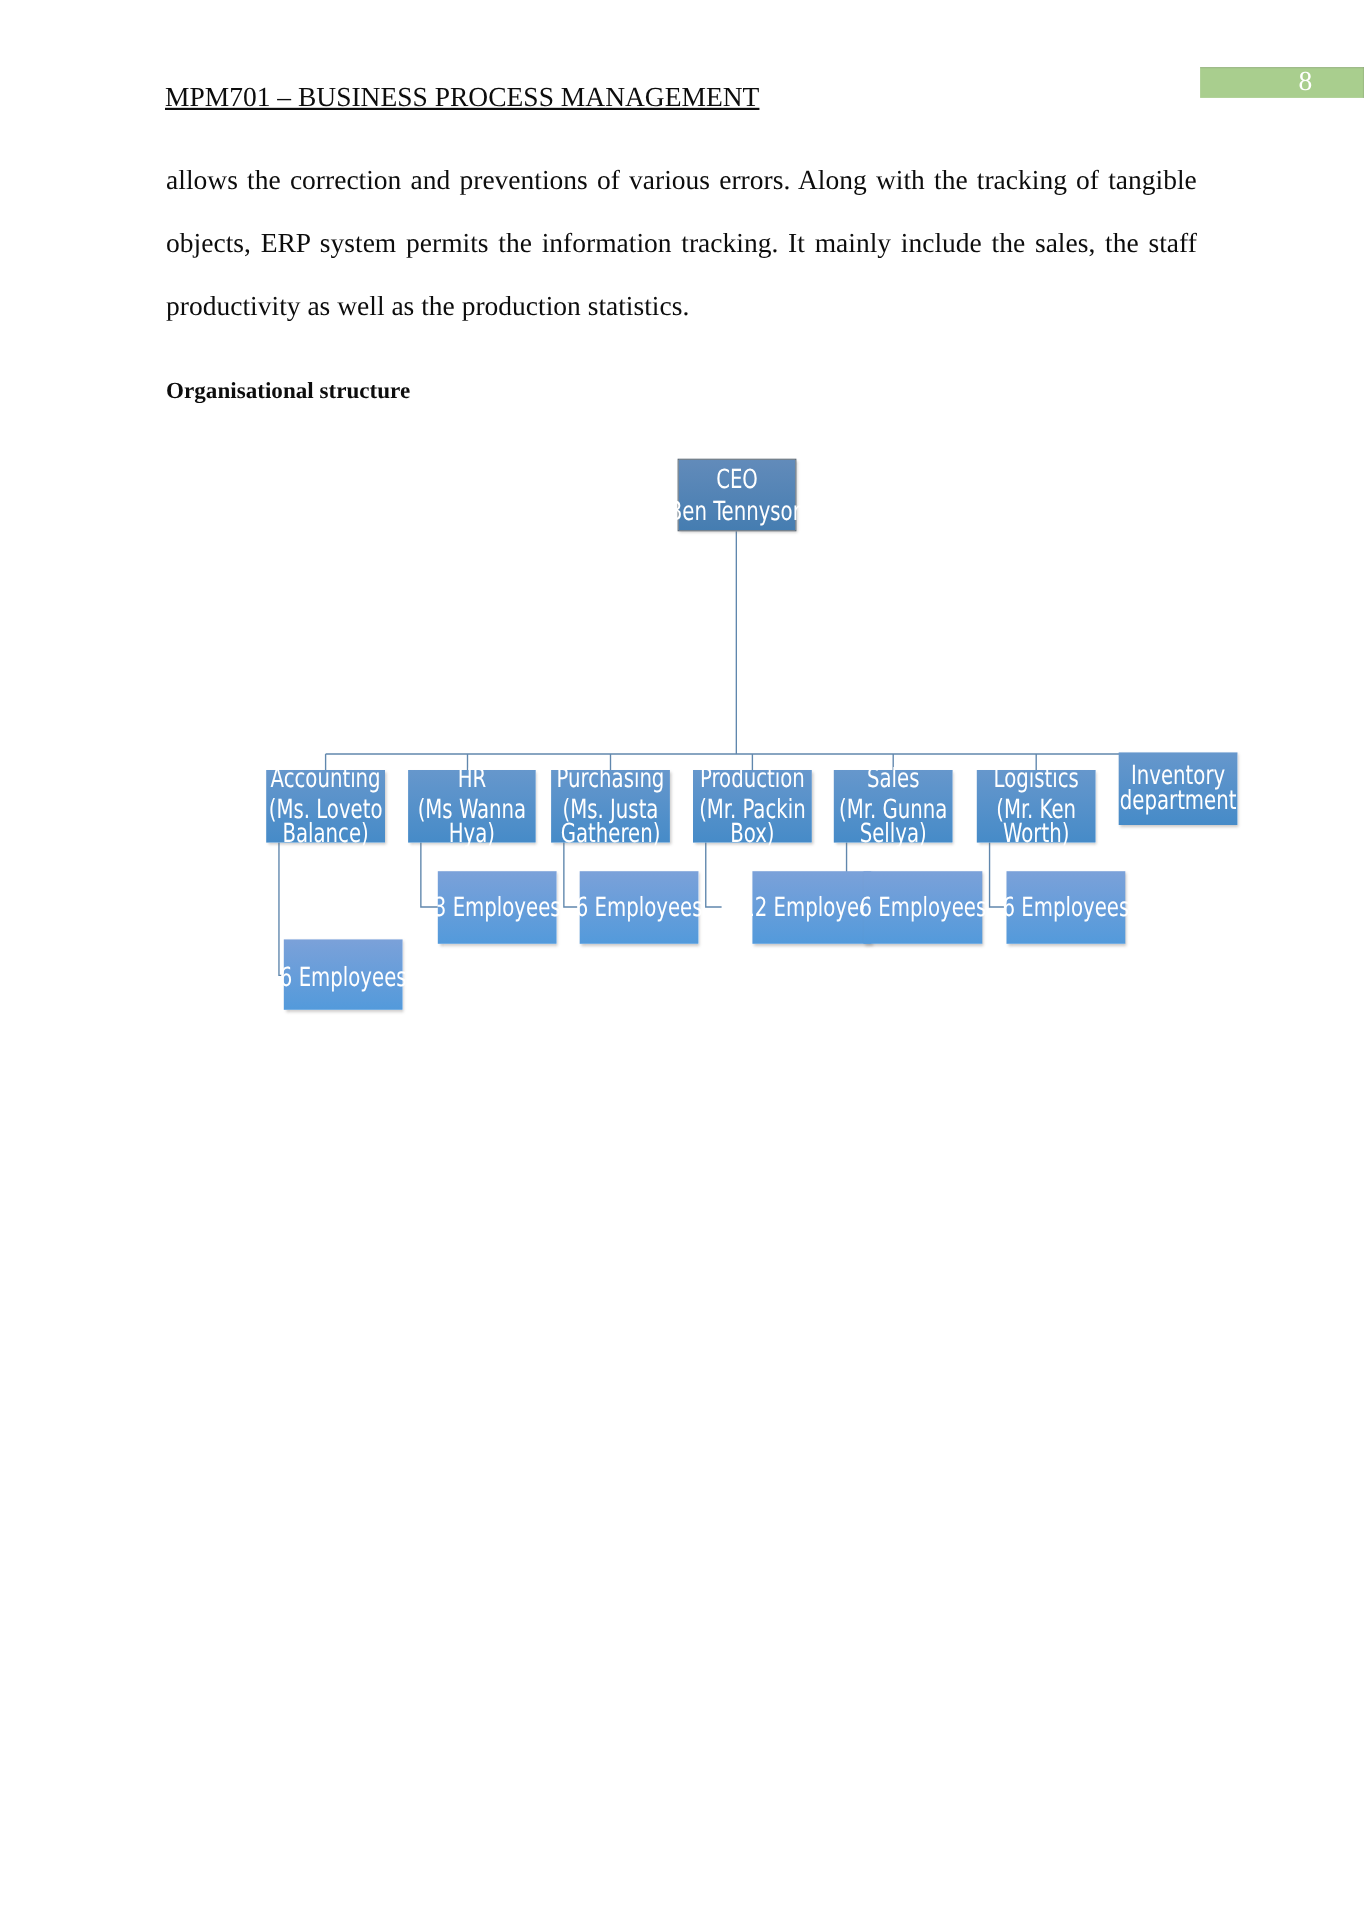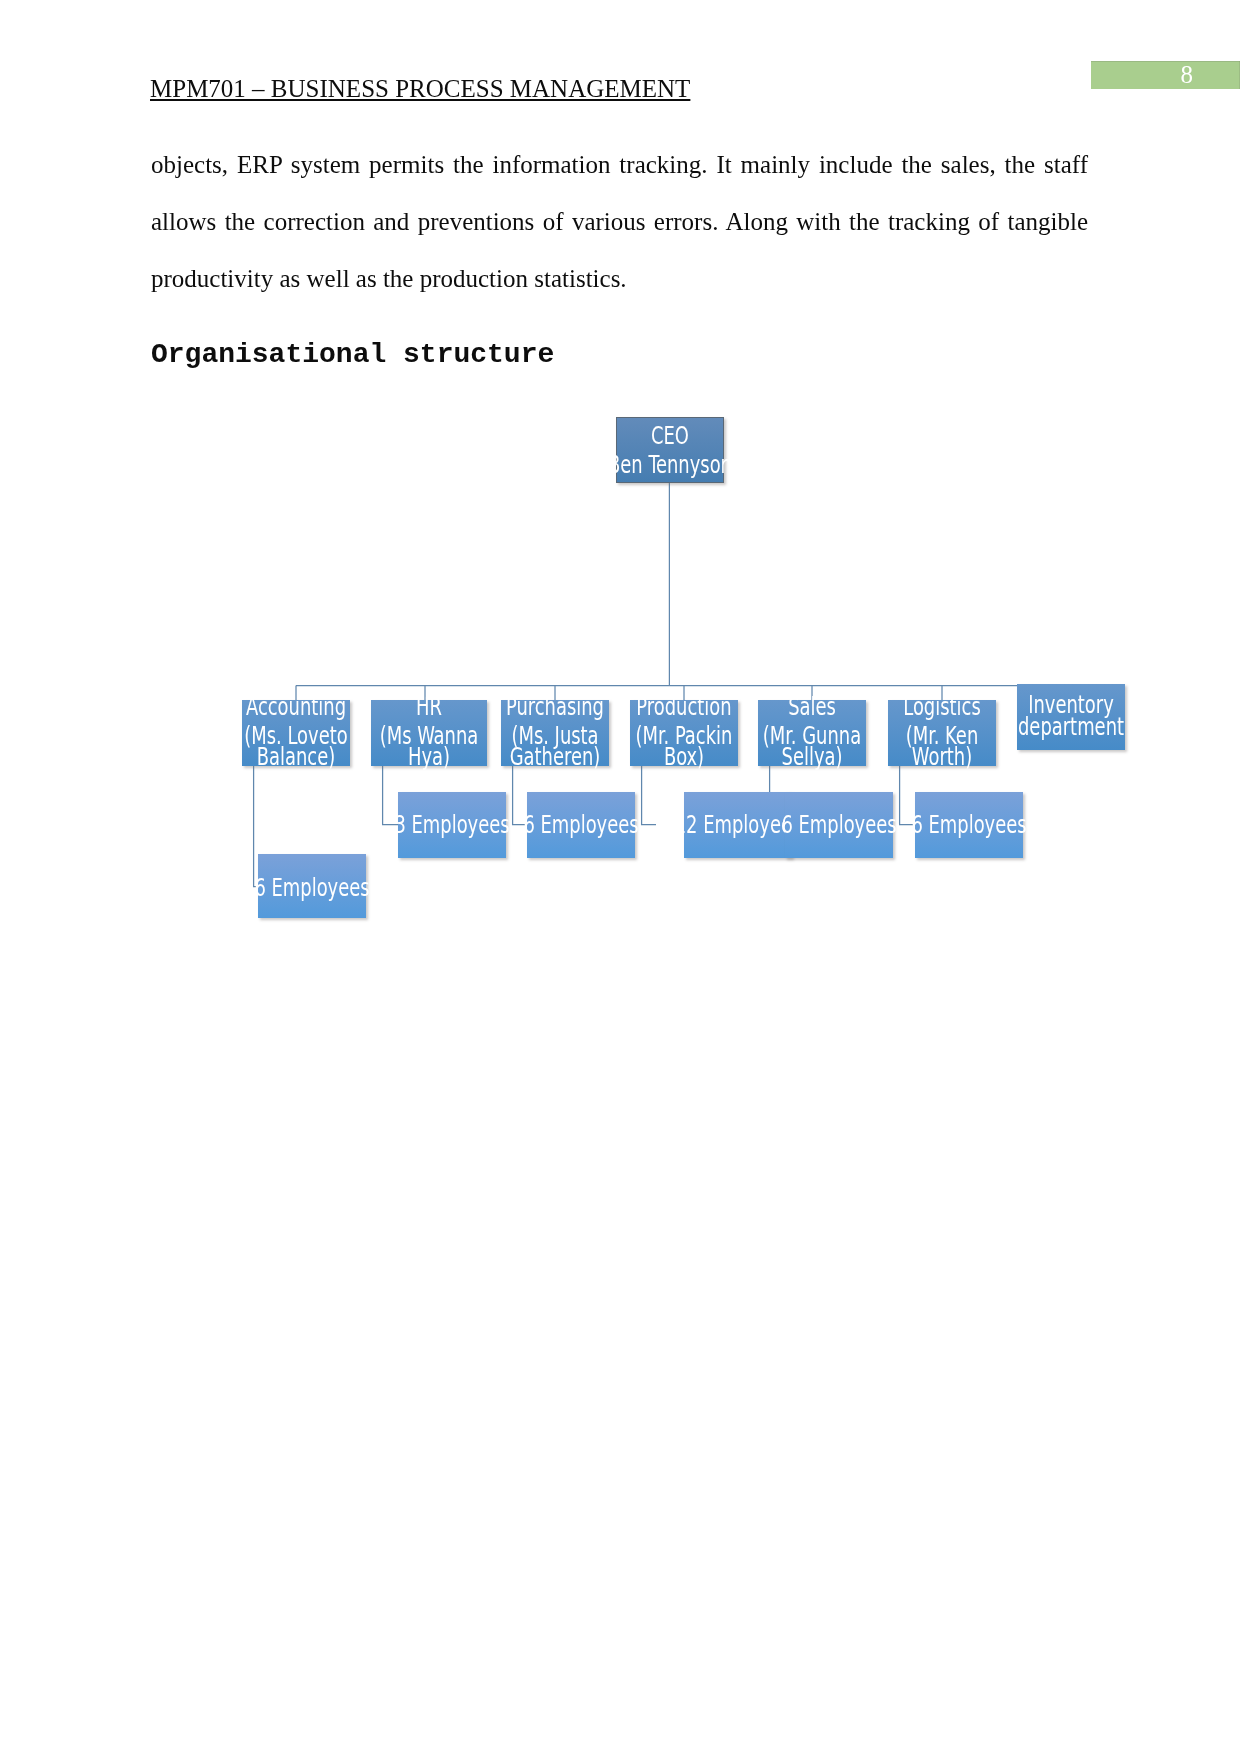--- a/index.html
+++ b/index.html
@@ -12,21 +12,21 @@
   .pagenum-band{position:absolute;left:1090.8px;top:60.8px;width:149.2px;height:28px;background:#a9ce8e;
                 box-shadow:inset 0 1px 0 rgba(120,135,105,0.30), inset -1px 0 0 rgba(120,135,105,0.25);}
   .pagenum{position:absolute;left:1090.8px;top:60.5px;width:150.2px;color:#ffffff;
            font-size:25px;line-height:28px;text-align:center;box-sizing:border-box;padding-left:41.8px;}
   .runhead{position:absolute;left:150px;top:72.3px;font-size:25px;line-height:33px;color:#0d0d0d;white-space:nowrap;text-decoration:underline;}
 
   
   .para{position:absolute;left:151px;top:136px;width:937px;font-size:25px;line-height:57px;color:#0d0d0d;}
   .para .jl{text-align:justify;text-align-last:justify;white-space:nowrap;}
   .para .ll{text-align:left;white-space:nowrap;}
-  .h2{position:absolute;left:151px;top:334.7px;font-size:28px;line-height:40px;font-weight:bold;color:#0d0d0d;white-space:nowrap;font-family:Liberation Mono, monospace;}
+  .h2{position:absolute;left:151px;top:334.7px;font-size:21px;line-height:40px;font-weight:bold;color:#0d0d0d;white-space:nowrap;}
 
   
   .chart{position:absolute;left:0;top:0;width:1241px;height:1754px;}
   .chart > svg{position:absolute;left:0;top:0;}
   .node{position:absolute;box-sizing:border-box;color:#ffffff;
         font-family:"DejaVu Sans",sans-serif;font-stretch:condensed;font-size:24px;
         box-shadow:1.6px 1.8px 2.6px rgba(120,116,112,0.40);}
   .node-root{background:linear-gradient(180deg,rgb(98,139,186) 0%,rgb(69,125,177) 100%);border:1px solid #5a6876;}
   .node-dept{background:linear-gradient(180deg,rgb(102,151,204) 0%,rgb(70,139,200) 100%);}
   .node-emp{background:linear-gradient(180deg,rgb(123,161,217) 0%,rgb(83,154,219) 100%);}
@@ -43,22 +43,22 @@
 </head>
 <body>
 
 <div class="page">
 
   <div class="pagenum-band"></div>
   <div class="pagenum">8</div>
   <div class="runhead">MPM701 – BUSINESS PROCESS MANAGEMENT</div>
 
   <div class="para">
+    <div class="jl">allows the correction and preventions of various errors. Along with the tracking of tangible</div>
     <div class="jl">objects, ERP system permits the information tracking. It mainly include the sales, the staff</div>
-    <div class="jl">allows the correction and preventions of various errors. Along with the tracking of tangible</div>
     <div class="ll">productivity as well as the production statistics.</div>
   </div>
 
   <div class="h2">Organisational structure</div>
 
   <div class="chart">
     <svg width="1241" height="1754">
       <g stroke="#6087ad" stroke-width="1.25" fill="none">
         <path d="M669.4 483 L669.4 685.5"></path>
         <path d="M296.0 685.5 L1071.0 685.5"></path>

